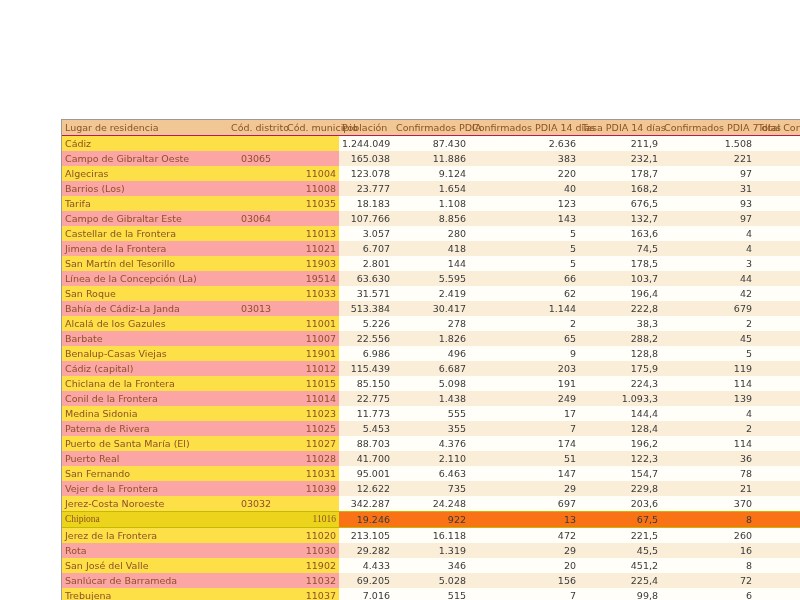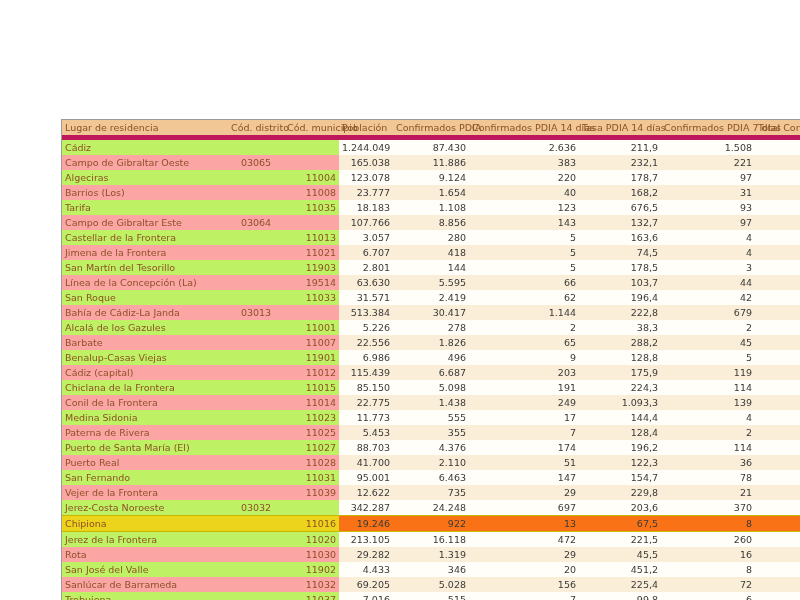--- a/index.html
+++ b/index.html
@@ -17,43 +17,43 @@
     border-collapse:collapse;table-layout:fixed;width:783px;
     font-size:9.5px;color:#3a3a3a;
   }
   table.data th, table.data td{
     padding:0 3px;height:15px;line-height:15px;white-space:nowrap;
     overflow:visible;font-weight:normal;box-sizing:border-box;
   }
   
   thead th{
     background:#f0c795;color:#8d5126;text-align:left;height:14px;line-height:14px;
-    border-bottom:5px solid #be185d;
+    border-bottom:1px solid #be185d;
   }
   
   td.c-name, td.c-dist, td.c-muni{color:#8d5126;}
-  tr.even td.c-name, tr.even td.c-dist, tr.even td.c-muni{background:#bef264;}
+  tr.even td.c-name, tr.even td.c-dist, tr.even td.c-muni{background:#fde047;}
   tr.odd  td.c-name, tr.odd  td.c-dist, tr.odd  td.c-muni{background:#fca5a5;}
   
   tr.even td.num{background:#fffef9;}
   tr.odd  td.num{background:#faeed8;}
   td.num{text-align:right;}
   td.c-pob {padding-right:20px;margin-top:7px;}
   td.c-conf{padding-right:4px;text-align:right;}
   td.c-c14 {padding-right:14px;}
   td.c-tasa{padding-right:12px;}
   td.c-c7  {padding-right:10px;}
   td.c-dist{text-align:center;padding-left:2px;}
   td.c-muni{text-align:right;padding-right:22px;}
   td.ind0{padding-left:3px;}
   td.ind1{padding-left:20px;}
   td.ind2{padding-left:37px;}
   
   tr.hl td{border-top:1px solid #c9b800;border-bottom:1px solid #c9b800;}
-  tr.hl td.c-name, tr.hl td.c-dist, tr.hl td.c-muni{background:#ecd41c;}
+  tr.hl td.c-name, tr.hl td.c-dist, tr.hl td.c-muni{background:#ecd41c;font-family:Liberation Serif, serif;}
   tr.hl td.num{background:#f97316;}
 </style>
 </head>
 <body>
 
 <div class="table-viewport">
   <table class="data">
     <colgroup>
       <col style="width:166px">
         <col style="width:56px">

